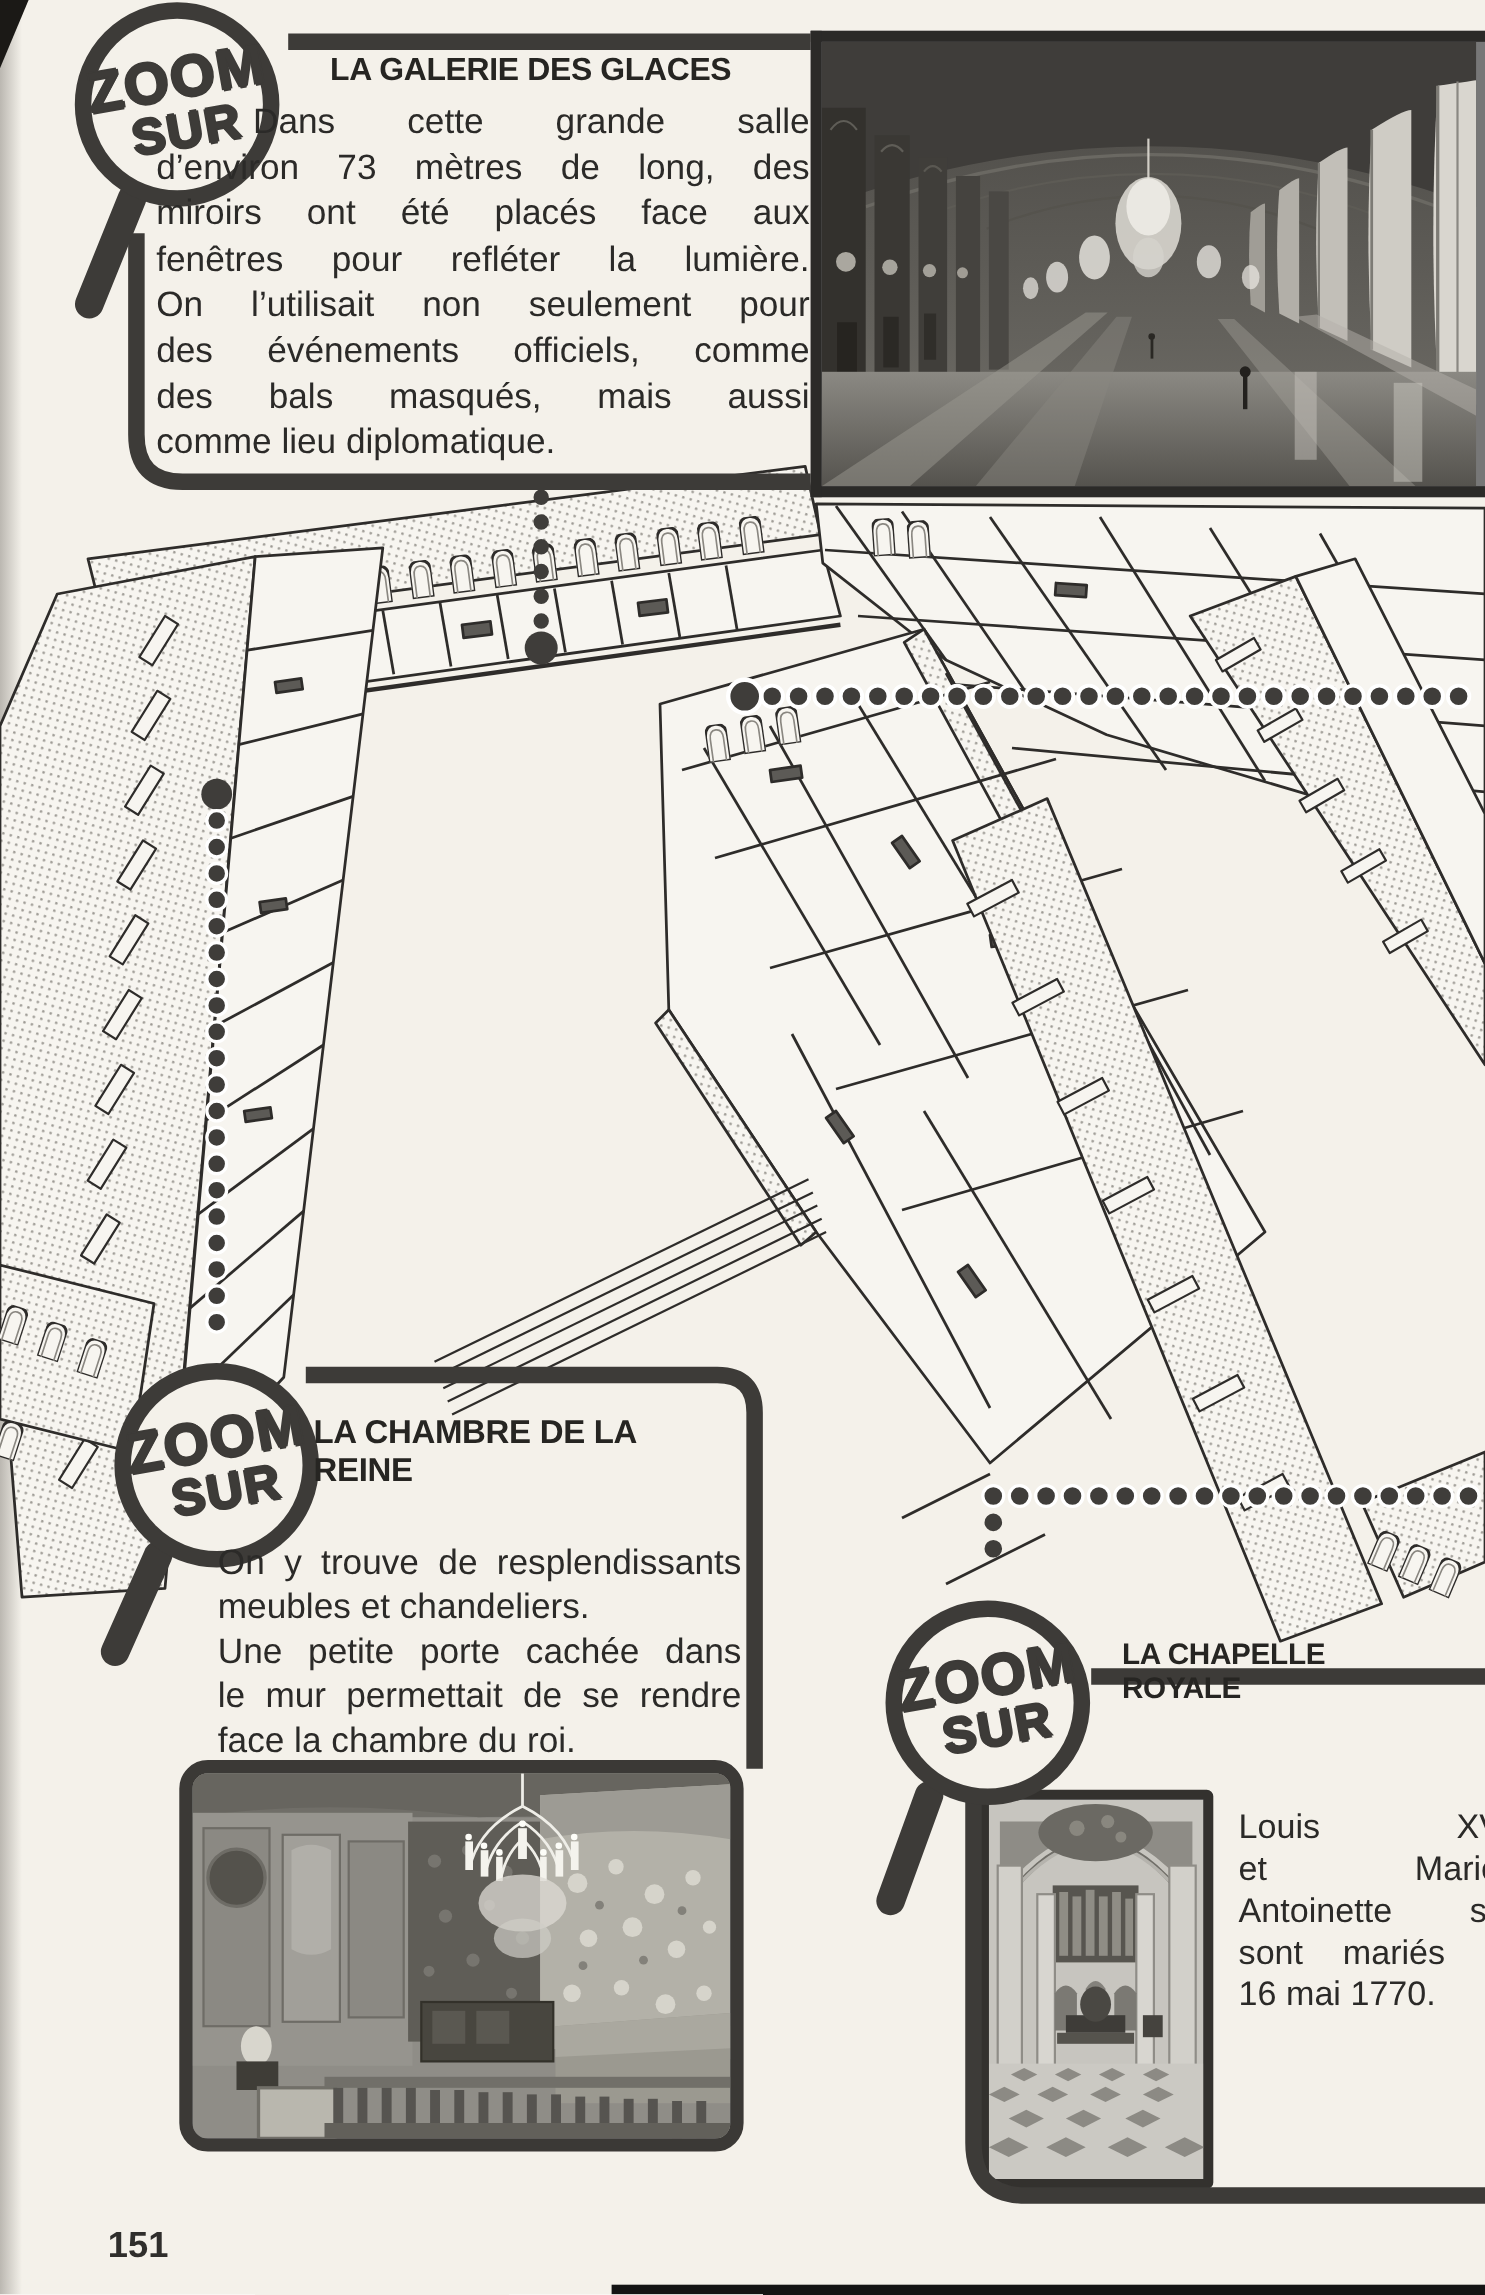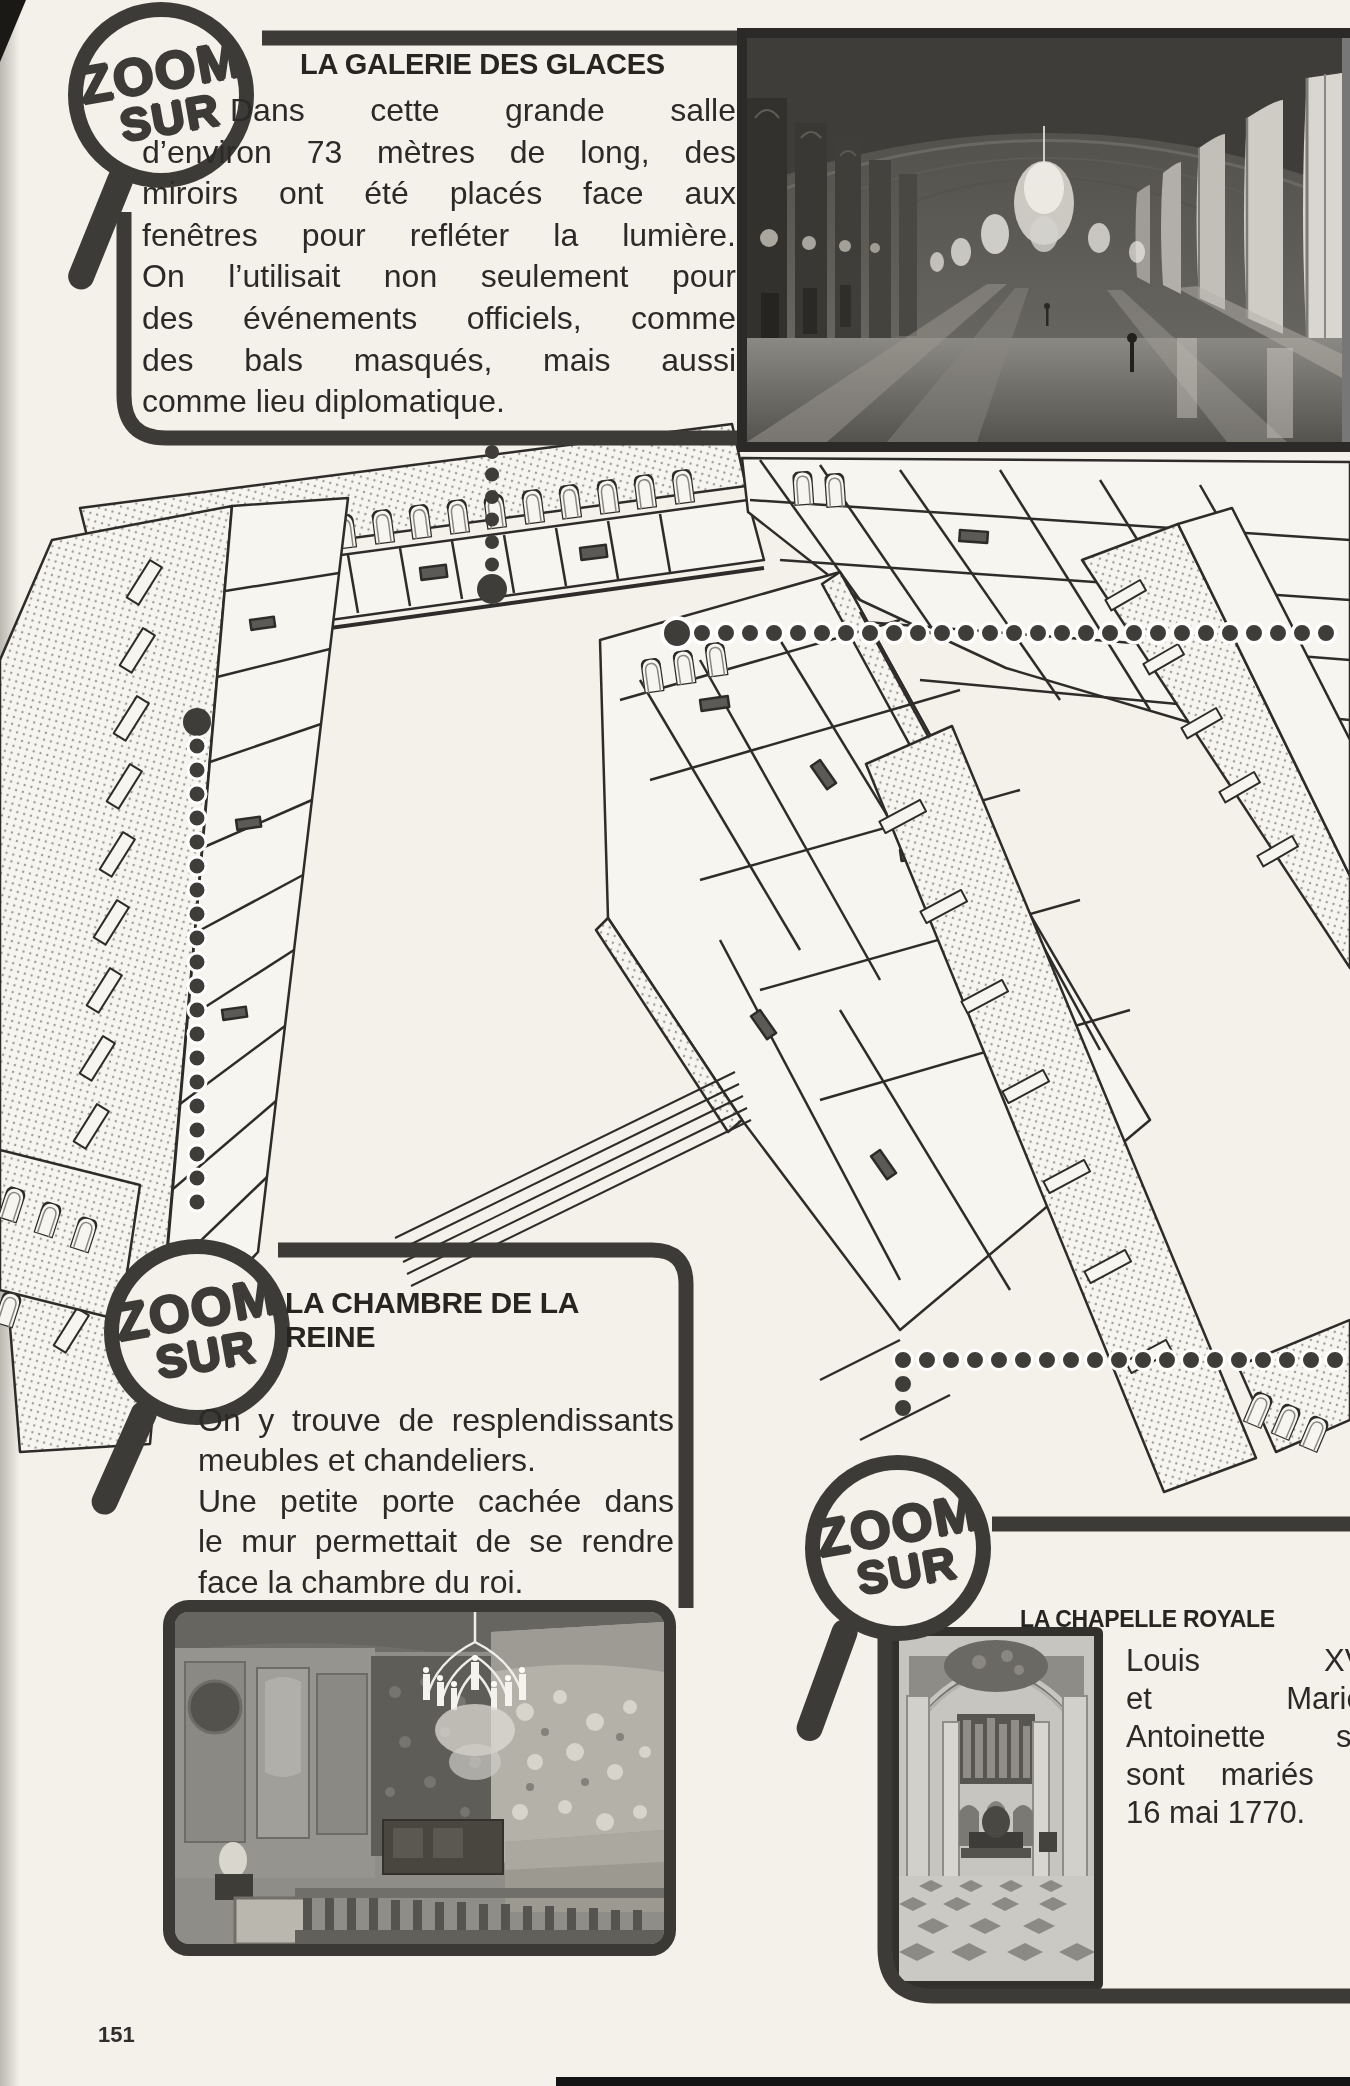--- a/index.html
+++ b/index.html
@@ -25,21 +25,21 @@
   }
   .badge-word.w1{font-size:52px;}
   .badge-word.w2{font-size:45px; transform:rotate(-10deg) translateX(10px); margin-top:2px;}
   .badge-handle{position:absolute; width:26px; border-radius:13px; background:#3d3b38; transform-origin:top center;}
   
   .sec-title{position:absolute; font-weight:bold; text-align:left; color:#262522; letter-spacing:-.3px;}
   .para{position:absolute; color:#2b2a28;}
   .ln{white-space:nowrap; text-align:justify; text-align-last:justify; overflow:visible;}
   .ln.left{text-align-last:left;}
   .ln.indent{padding-left:88px;}
-  .page-number{position:absolute; font-weight:bold; font-size:22px; color:#2f2e2c;}
+  .page-number{position:absolute; font-weight:bold; font-size:33px; color:#2f2e2c;}
   
   .photo{position:absolute; box-sizing:border-box; background:#777; overflow:hidden;}
   .photo svg{display:block;}
   .bottom-strip{position:absolute; background:#141414;}
 </style>
 </head>
 <body>
 
 <div class="page">
   <div class="gutter"></div>
@@ -511,21 +511,21 @@
   <div class="sec-title" style="left:285px; top:1286px; width:330px; font-size:30px; z-index:5;">LA CHAMBRE DE LA REINE</div>
 
   <div class="para" style="left:198px; top:1400px; width:476px; font-size:32px; line-height:40.4px; z-index:5;">
     <div class="ln">On y trouve de resplendissants</div>
     <div class="ln left">meubles et chandeliers.</div>
     <div class="ln">Une petite porte cachée dans</div>
     <div class="ln">le mur permettait de se rendre</div>
     <div class="ln left">face la chambre du roi.</div>
   </div>
 
-  <div class="sec-title" style="left:1020px; top:1606px; width:260px; font-size:23px; z-index:5;">LA CHAPELLE ROYALE</div>
+  <div class="sec-title" style="left:1020px; top:1489px; width:260px; font-size:27px; z-index:5;">LA CHAPELLE ROYALE</div>
 
   <div class="para" style="left:1126px; top:1642px; width:248px; font-size:31px; line-height:38px; z-index:5;">
     <div class="ln">Louis XVI</div>
     <div class="ln">et Marie-</div>
     <div class="ln">Antoinette s’y</div>
     <div class="ln">sont mariés le</div>
     <div class="ln left">16 mai 1770.</div>
   </div>
 
   <div class="page-number" style="left:98px; top:2022px; z-index:5;">151</div>

